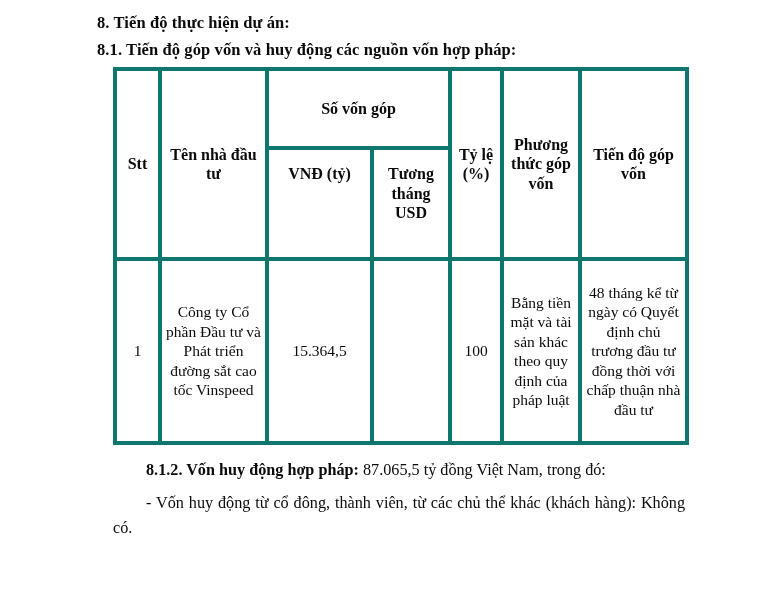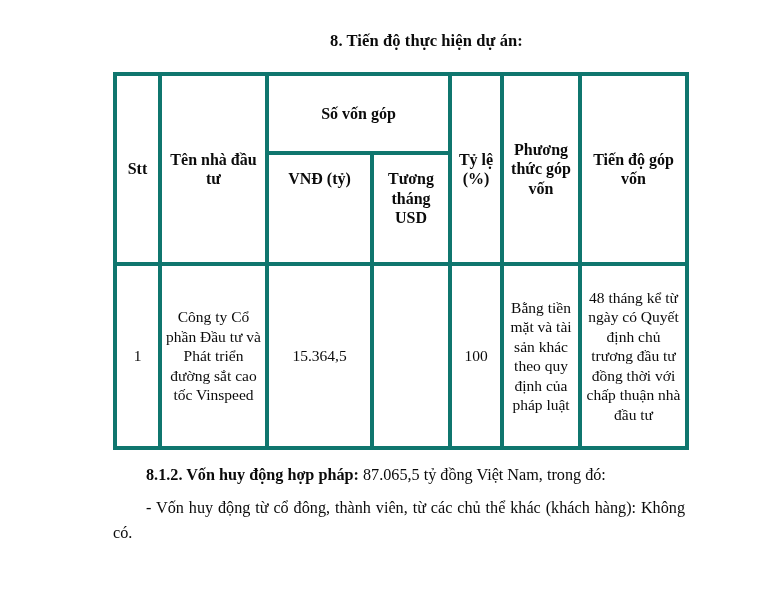--- a/index.html
+++ b/index.html
@@ -25,25 +25,24 @@
   }
 
   
   .headings {
     padding-top: 9px;
   }
   .heading {
     font-size: 16.5px;
     font-weight: bold;
     line-height: 27px;
-    margin: 18px;
-    padding-left: 72px;
+    margin: 0;
+    padding-left: 97px;
     letter-spacing: 0.1px;
     white-space: nowrap;
-    text-align: center;
   }
 
   
   .table-wrap {
     margin-top: 4px;
     padding-left: 113px;
   }
   table.capital-table {
     border-collapse: collapse;
     width: 572px;
@@ -103,20 +102,21 @@
     font-weight: bold;
   }
 </style>
 </head>
 <body>
 
 <div class="page">
 
   <div class="headings">
     <p class="heading">8. Tiến độ thực hiện dự án:</p>
+    <p class="heading">8.1. Tiến độ góp vốn và huy động các nguồn vốn hợp pháp:</p>
   </div>
 
   <div class="table-wrap">
     <table class="capital-table">
       <colgroup>
         <col class="col-stt">
         <col class="col-name">
         <col class="col-vnd">
         <col class="col-usd">
         <col class="col-rate">

